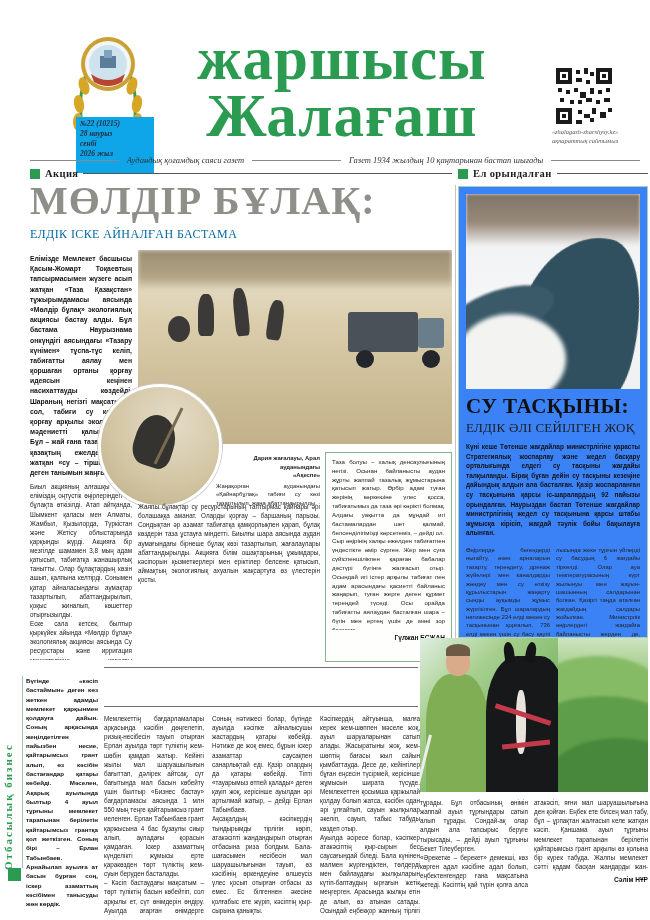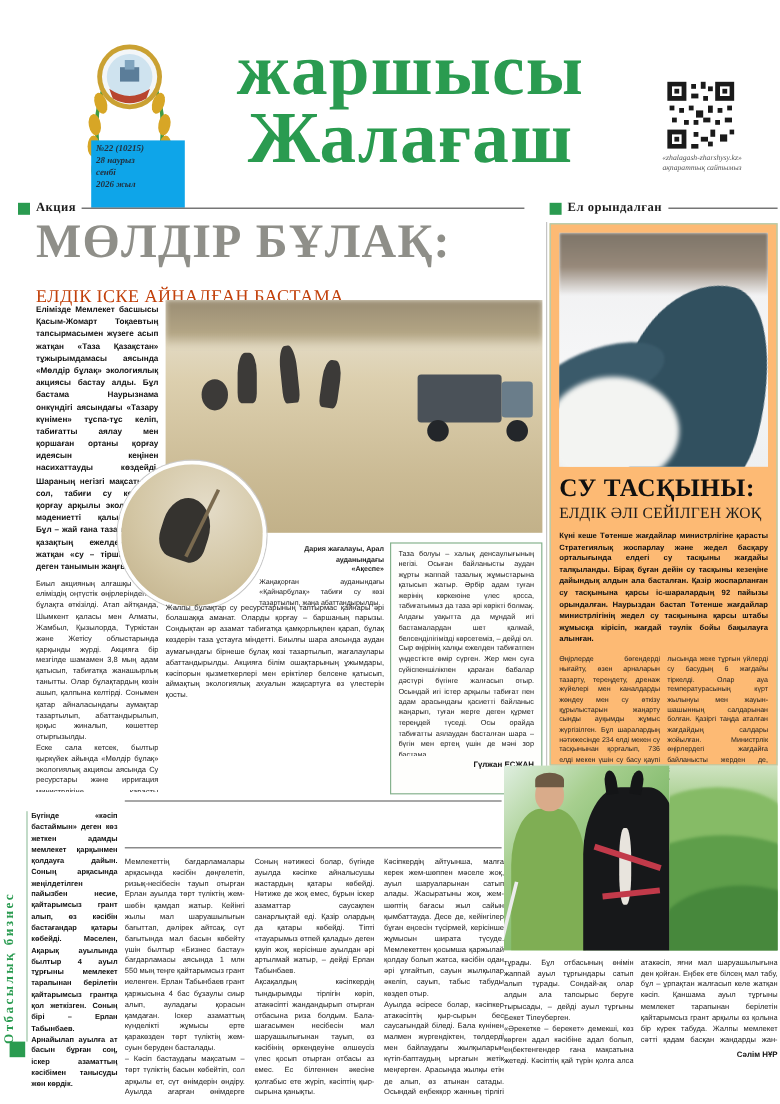--- a/index.html
+++ b/index.html
@@ -25,22 +25,22 @@
   
   .section-row{position:absolute;display:flex;align-items:center;gap:5px;}
   .sec-square{width:10px;height:10px;background:#2a9b50;flex:0 0 auto;}
   .sec-label{font-family:"Liberation Serif","DejaVu Serif",serif;font-weight:bold;font-size:10.5px;color:#1c1c1c;letter-spacing:.4px;}
   .sec-line{flex:1;border-top:1.5px solid #555;height:0;}
 
   
   .hl1{position:absolute;left:30px;top:181px;width:430px;
     font-family:"Liberation Serif","DejaVu Serif",serif;font-weight:900;font-size:40px;
     color:#8f8f89;letter-spacing:1px;line-height:1;}
-  .sub1{position:absolute;left:30px;top:240px;width:420px;
-    font-family:"Liberation Serif","DejaVu Serif",serif;font-size:15px;color:#c2410c;letter-spacing:.4px;}
+  .sub1{position:absolute;left:30px;top:227px;width:420px;
+    font-family:"Liberation Serif","DejaVu Serif",serif;font-size:12px;color:#0369a1;letter-spacing:.4px;}
   .body-txt{font-size:6.3px;line-height:1.45;text-align:justify;white-space:pre-line;overflow:hidden;color:#222;}
   .lead-txt{font-weight:bold;font-size:6.8px;line-height:1.5;text-align:justify;white-space:pre-line;color:#111;}
   .a1-col1{position:absolute;left:30px;top:254px;width:102px;height:406px;overflow:hidden;}
   .a1-col2{position:absolute;left:138px;top:502px;width:182px;height:158px;}
   .a1-caption{position:absolute;left:216px;top:446px;width:104px;font-size:5.9px;font-weight:bold;
     text-align:right;line-height:1.4;color:#222;white-space:pre-line;}
   .a1-box{position:absolute;left:325px;top:452px;width:127px;height:210px;border:1px solid #86b28e;
     padding:5px 6px;box-sizing:border-box;background:#fefefc;}
   .a1-box .body-txt{font-size:6.1px;height:172px;}
   .author-line{text-align:right;font-weight:bold;font-size:6.6px;margin-top:4px;color:#111;}
@@ -57,21 +57,21 @@
   .pm-truck .w1,.pm-truck .w2{position:absolute;bottom:0;width:18px;height:18px;background:#23262a;border-radius:50%;}
   .pm-truck .w1{left:8px;} .pm-truck .w2{right:4px;}
   .photo-circle{position:absolute;left:98px;top:384px;width:118px;height:118px;border-radius:50%;
     border:3px solid #fff;box-shadow:0 0 0 1px #c9c9c9;overflow:hidden;
     background:radial-gradient(circle at 60% 30%,#e4dcc8 0%,#d3c6a4 55%,#bfae87 100%);}
   .pc-fig{position:absolute;left:34px;top:28px;width:40px;height:52px;background:#35332f;border-radius:50% 60% 30% 40%;transform:rotate(18deg);}
   .pc-shovel{position:absolute;left:66px;top:18px;width:3px;height:62px;background:#7a6a4f;transform:rotate(26deg);}
 
   
   .vert-rule{position:absolute;left:455px;top:185px;height:476px;width:1px;background:#c4c4c4;}
-  .panel{position:absolute;left:458px;top:186px;width:190px;height:452px;background:#fdba74;
+  .panel{position:absolute;left:458px;top:186px;width:190px;height:452px;background:#3b82f6;
     border:1px solid #abcfb3;box-sizing:border-box;padding:7px;}
   .photo-river{position:relative;width:100%;height:195px;overflow:hidden;
     background:linear-gradient(180deg,#efeff0 0%,#f6f7f8 60%,#eef0f1 100%);}
   .pr-trees{position:absolute;left:0;top:0;width:100%;height:52px;
     background:linear-gradient(180deg,#7d7468 0%,#97897a 55%,rgba(240,240,240,0) 100%);filter:blur(1.5px);}
   .pr-river{position:absolute;left:52px;top:40px;width:120px;height:190px;background:#31505f;
     border-radius:60% 40% 45% 55%/50% 60% 40% 50%;transform:rotate(14deg);filter:blur(.4px);}
   .pr-river2{position:absolute;left:-20px;top:96px;width:110px;height:46px;background:#3a5a6a;
     border-radius:50%;transform:rotate(-18deg);filter:blur(1px);}
   .pr-bank{position:absolute;left:-10px;top:120px;width:110px;height:90px;background:#f3f4f2;border-radius:50%;filter:blur(2px);}
@@ -199,22 +199,29 @@
       <g fill="#1a1a1a">
           <rect x="6" y="6" width="4" height="4"></rect>
           <rect x="46" y="6" width="4" height="4"></rect>
           <rect x="6" y="46" width="4" height="4"></rect>
         </g>
     </svg>
   </div>
   <div class="qr-caption">«zhalagash-zharshysy.kz»
 ақпараттық сайтымыз</div>
 
-
-  <div class="section-row" style="left:15px;top:168px;width:422px;">
+  <div class="taglines">
+    <span class="tl-line"></span>
+    <span class="tl-text">Аудандық қоғамдық саяси газет</span>
+    <span class="tl-line"></span>
+    <span class="tl-text">Газет 1934 жылдың 10 қаңтарынан бастап шығады</span>
+    <span class="tl-line"></span>
+  </div>
+
+  <div class="section-row" style="left:30px;top:168px;width:422px;">
     <span class="sec-square"></span>
     <span class="sec-label">Акция</span>
     <span class="sec-line"></span>
   </div>
   <div class="section-row" style="left:458px;top:168px;width:190px;">
     <span class="sec-square"></span>
     <span class="sec-label">Ел орындалған</span>
     <span class="sec-line"></span>
   </div>
 

